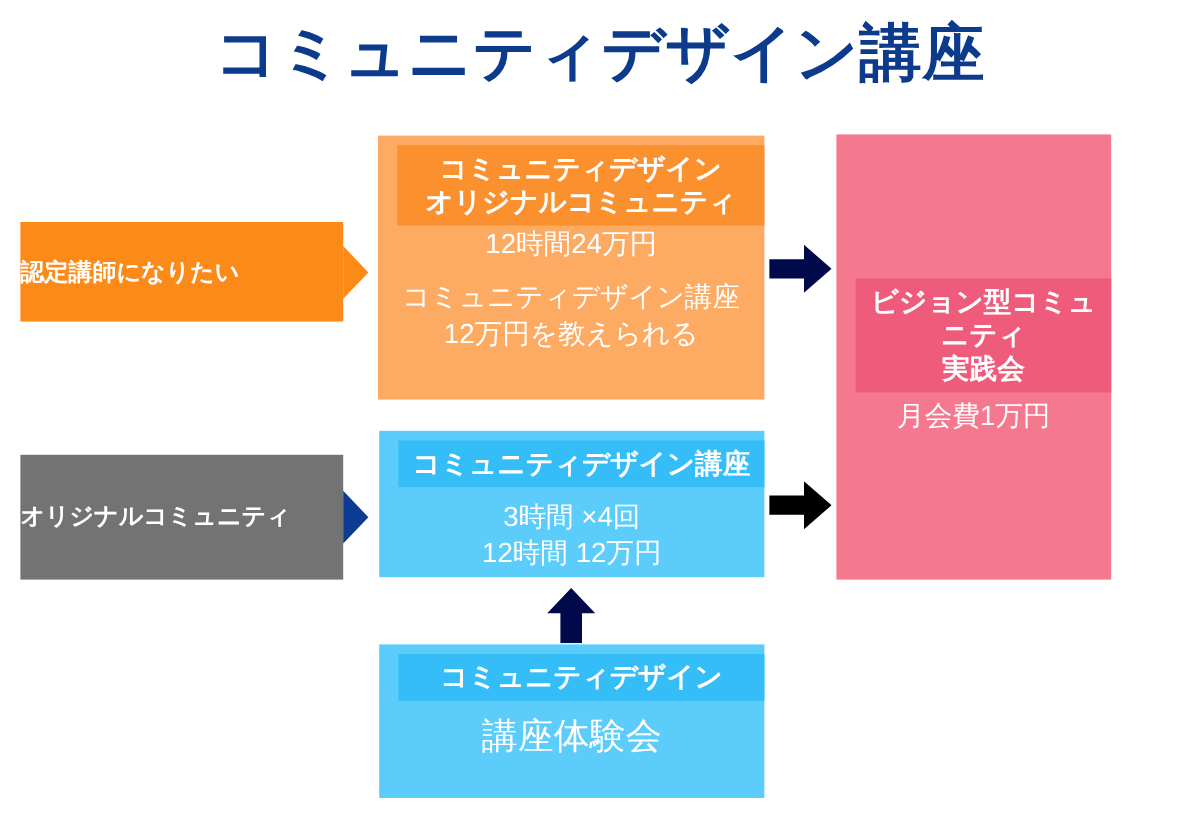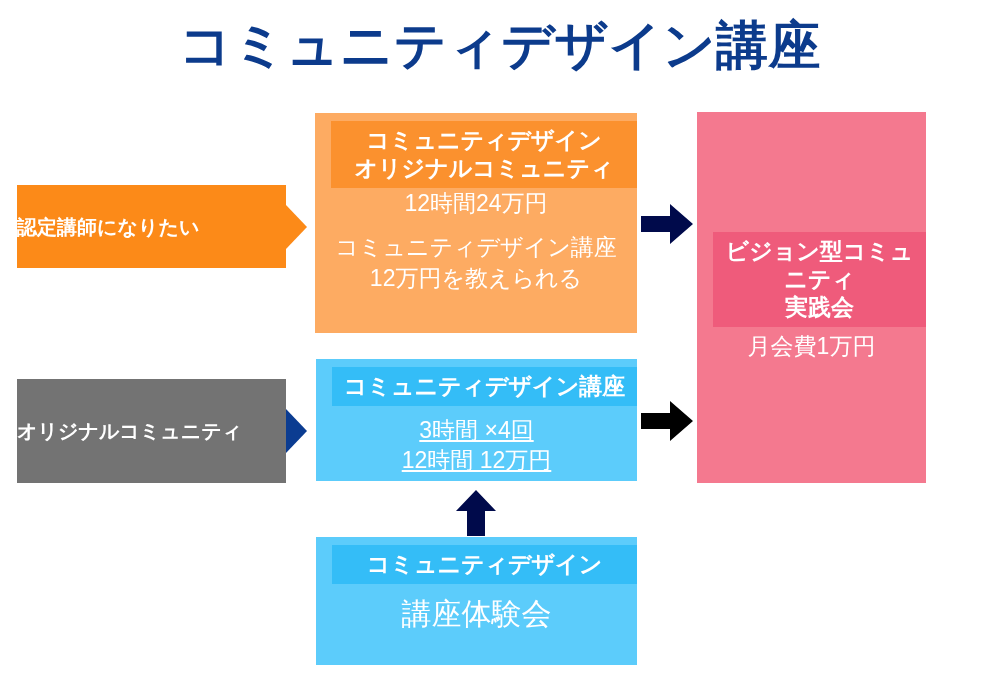--- a/index.html
+++ b/index.html
@@ -88,21 +88,20 @@
     height: 122px;
     background: #5cccfb;
   }
   #card-course .card-header {
     background: #34bdf7;
     font-size: 23px;
   }
   #card-course .card-body {
     font-size: 23px;
     padding-top: 9px;
-    text-decoration: underline;
   }
 
   
   #card-trial {
     left: 316px;
     top: 537px;
     width: 321px;
     height: 128px;
     background: #5cccfb;
   }

